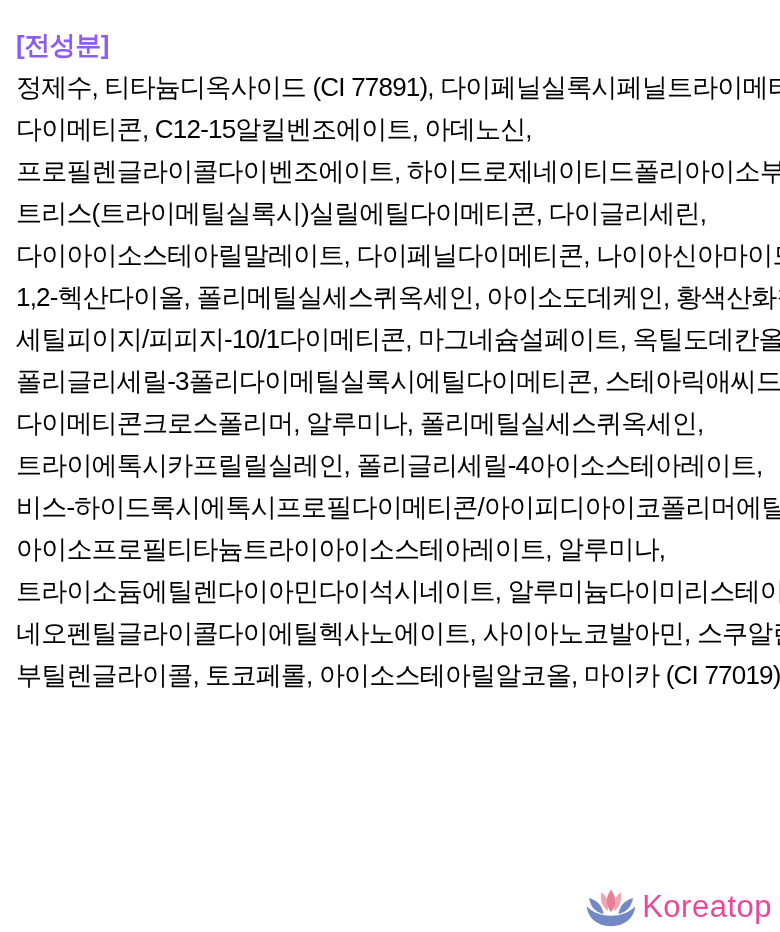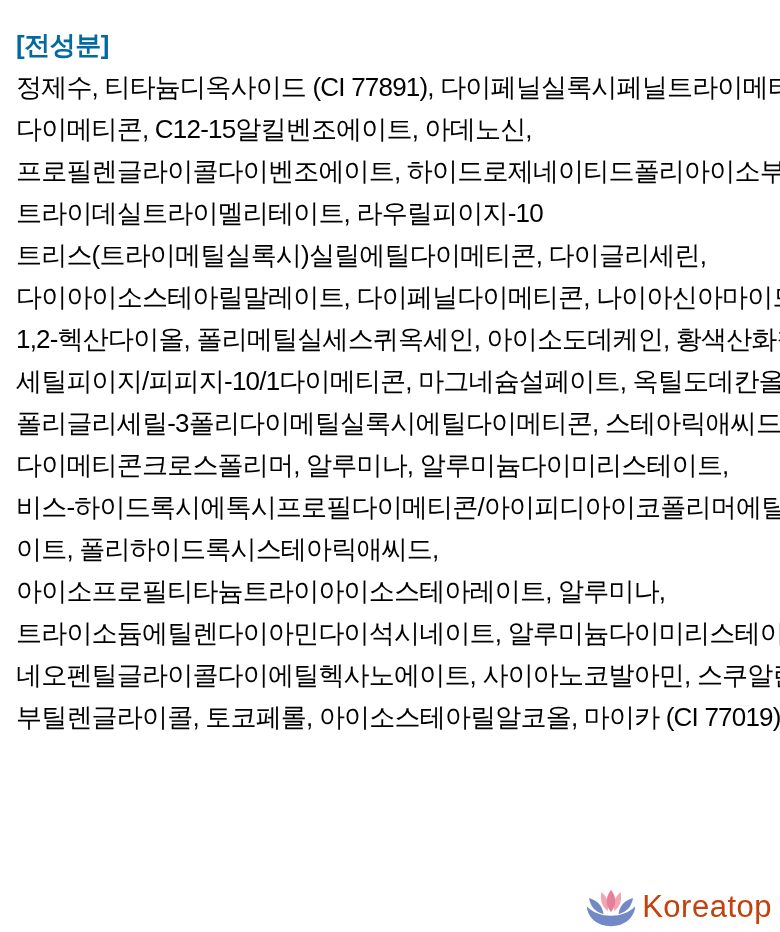--- a/index.html
+++ b/index.html
@@ -15,21 +15,21 @@
     width: 780px;
     height: 932px;
     background: #ffffff;
     box-sizing: border-box;
     padding: 24px 8px 0 16px;
   }
   .ingredients-header {
     font-size: 26px;
     line-height: 42px;
     font-weight: 700;
-    color: #0369a1;
+    color: #8b5cf6;
     letter-spacing: -0.5px;
     white-space: pre;
   }
   .ingredient-line {
     font-size: 26px;
     line-height: 42px;
     font-weight: 400;
     color: #000000;
     letter-spacing: -0.8px;
     white-space: pre;
@@ -38,47 +38,46 @@
     position: absolute;
     right: 8px;
     bottom: 2px;
     display: flex;
     align-items: center;
     gap: 5px;
   }
   .logo svg { display: block; }
   .logo-text {
     font-size: 31px;
-    color: #c2410c;
+    color: #ec4899;
     font-weight: 400;
     letter-spacing: 0.5px;
     line-height: 1;
     padding-bottom: 4px;
   }
 </style>
 </head>
 <body>
 
 <div class="page">
 
   <div class="ingredients-header">[전성분]</div>
 
   <div>
     <div class="ingredient-line">정제수, 티타늄디옥사이드 (CI 77891), 다이페닐실록시페닐트라이메티콘,</div>
     <div class="ingredient-line">다이메티콘, C12-15알킬벤조에이트, 아데노신,</div>
     <div class="ingredient-line">프로필렌글라이콜다이벤조에이트, 하이드로제네이티드폴리아이소부텐,</div>
-    <div class="ingredient-line">트라이데실트라이멜리테이트, 라우릴피이지-10</div>
     <div class="ingredient-line">트리스(트라이메틸실록시)실릴에틸다이메티콘, 다이글리세린,</div>
     <div class="ingredient-line">다이아이소스테아릴말레이트, 다이페닐다이메티콘, 나이아신아마이드,</div>
     <div class="ingredient-line">1,2-헥산다이올, 폴리메틸실세스퀴옥세인, 아이소도데케인, 황색산화철 (CI</div>
     <div class="ingredient-line">세틸피이지/피피지-10/1다이메티콘, 마그네슘설페이트, 옥틸도데칸올,</div>
     <div class="ingredient-line">폴리글리세릴-3폴리다이메틸실록시에틸다이메티콘, 스테아릭애씨드,</div>
-    <div class="ingredient-line">다이메티콘크로스폴리머, 알루미나, 알루미늄다이미리스테이트,</div>
+    <div class="ingredient-line">다이메티콘크로스폴리머, 알루미나, 폴리메틸실세스퀴옥세인,</div>
+    <div class="ingredient-line">트라이에톡시카프릴릴실레인, 폴리글리세릴-4아이소스테아레이트,</div>
     <div class="ingredient-line">비스-하이드록시에톡시프로필다이메티콘/아이피디아이코폴리머에틸카바메</div>
-    <div class="ingredient-line">이트, 폴리하이드록시스테아릭애씨드,</div>
     <div class="ingredient-line">아이소프로필티타늄트라이아이소스테아레이트, 알루미나,</div>
     <div class="ingredient-line">트라이소듐에틸렌다이아민다이석시네이트, 알루미늄다이미리스테이트,</div>
     <div class="ingredient-line">네오펜틸글라이콜다이에틸헥사노에이트, 사이아노코발아민, 스쿠알란,</div>
     <div class="ingredient-line">부틸렌글라이콜, 토코페롤, 아이소스테아릴알코올, 마이카 (CI 77019),</div>
   </div>
 
   <div class="logo">
     <span>
       <svg width="52" height="44" viewBox="0 0 60 46" xmlns="http://www.w3.org/2000/svg">
 

